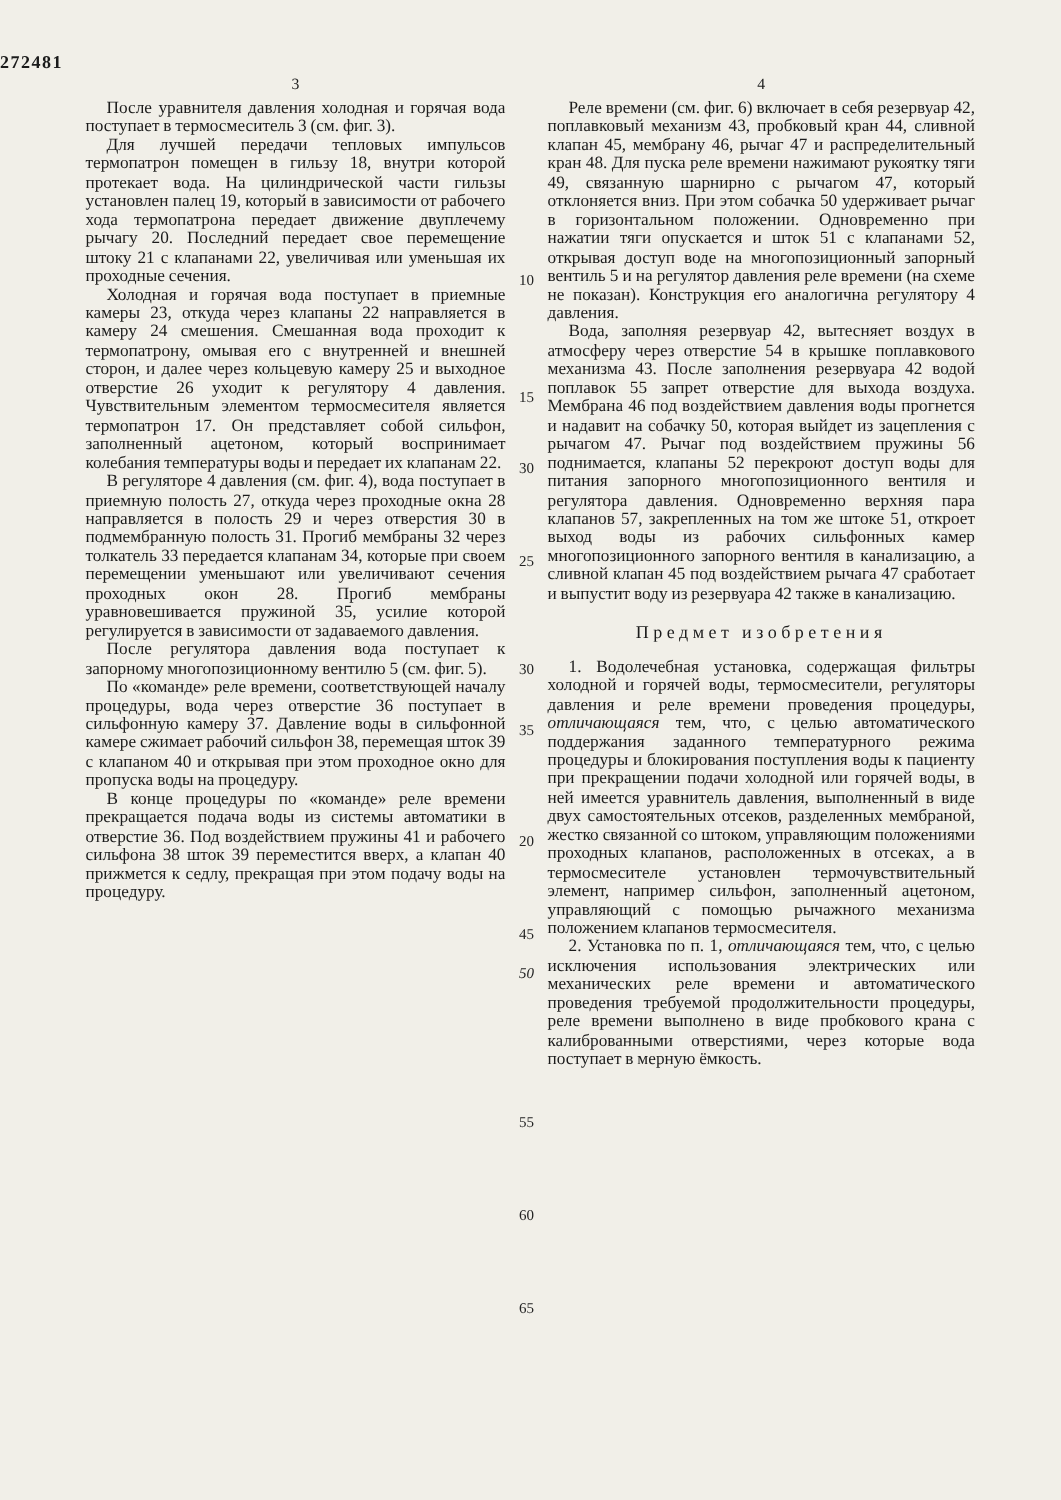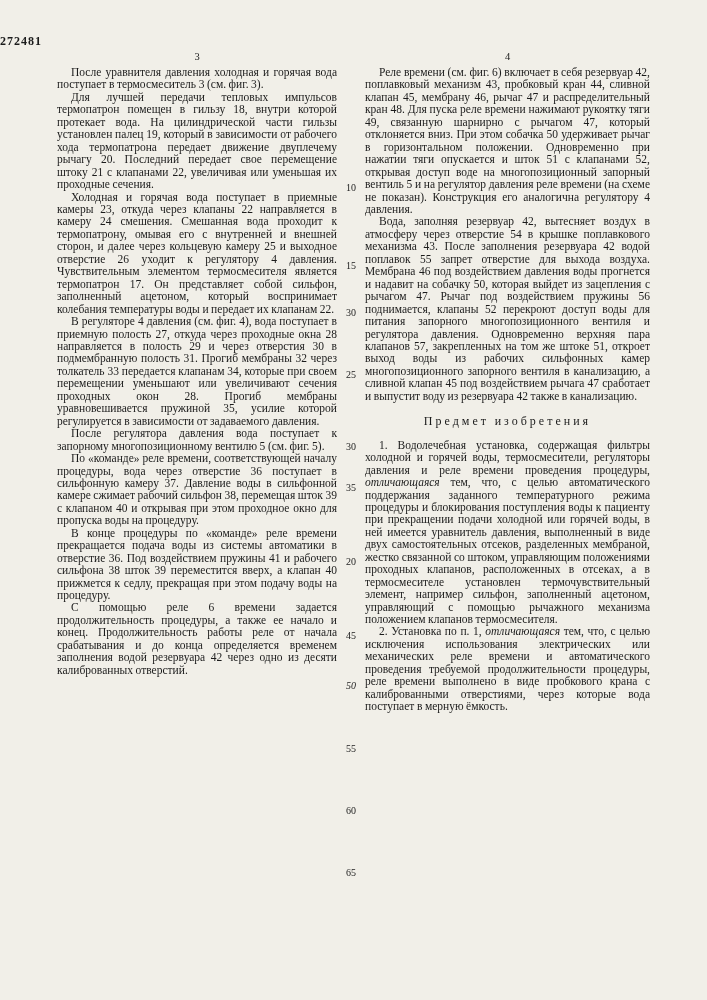--- a/index.html
+++ b/index.html
@@ -72,22 +72,22 @@
     font-size: 10px;
     color: #222;
   }
   .gutter .num:nth-child(1)  { top: 116px; }
   .gutter .num:nth-child(2)  { top: 194px; }
   .gutter .num:nth-child(3)  { top: 241px; }
   .gutter .num:nth-child(4)  { top: 303px; }
   .gutter .num:nth-child(5)  { top: 375px; }
   .gutter .num:nth-child(6)  { top: 416px; }
   .gutter .num:nth-child(7)  { top: 490px; }
-  .gutter .num:nth-child(8)  { top: 552px; margin-top: 12px; }
-  .gutter .num:nth-child(9)  { top: 614px; font-style: italic; }
+  .gutter .num:nth-child(8)  { top: 552px; }
+  .gutter .num:nth-child(9)  { top: 578px; font-style: italic; }
   .gutter .num:nth-child(10) { top: 677px; }
   .gutter .num:nth-child(11) { top: 739px; }
   .gutter .num:nth-child(12) { top: 801px; }
 
   .section-heading {
     text-align: center;
     text-indent: 0 !important;
     letter-spacing: 3px;
     margin: 13px 0 11px 0 !important;
     font-size: 12px;
@@ -108,21 +108,20 @@
   <div class="content">
 
     <div class="column left">
       <p>После уравнителя давления холодная и горячая вода поступает в термосмеситель 3 (см. фиг. 3).</p>
       <p>Для лучшей передачи тепловых импульсов термопатрон помещен в гильзу 18, внутри которой протекает вода. На цилиндрической части гильзы установлен палец 19, который в зависимости от рабочего хода термопатрона передает движение двуплечему рычагу 20. Последний передает свое перемещение штоку 21 с клапанами 22, увеличивая или уменьшая их проходные сечения.</p>
       <p>Холодная и горячая вода поступает в приемные камеры 23, откуда через клапаны 22 направляется в камеру 24 смешения. Смешанная вода проходит к термопатрону, омывая его с внутренней и внешней сторон, и далее через кольцевую камеру 25 и выходное отверстие 26 уходит к регулятору 4 давления. Чувствительным элементом термосмесителя является термопатрон 17. Он представляет собой сильфон, заполненный ацетоном, который воспринимает колебания температуры воды и передает их клапанам 22.</p>
       <p>В регуляторе 4 давления (см. фиг. 4), вода поступает в приемную полость 27, откуда через проходные окна 28 направляется в полость 29 и через отверстия 30 в подмембранную полость 31. Прогиб мембраны 32 через толкатель 33 передается клапанам 34, которые при своем перемещении уменьшают или увеличивают сечения проходных окон 28. Прогиб мембраны уравновешивается пружиной 35, усилие которой регулируется в зависимости от задаваемого давления.</p>
       <p>После регулятора давления вода поступает к запорному многопозиционному вентилю 5 (см. фиг. 5).</p>
       <p>По «команде» реле времени, соответствующей началу процедуры, вода через отверстие 36 поступает в сильфонную камеру 37. Давление воды в сильфонной камере сжимает рабочий сильфон 38, перемещая шток 39 с клапаном 40 и открывая при этом проходное окно для пропуска воды на процедуру.</p>
       <p>В конце процедуры по «команде» реле времени прекращается подача воды из системы автоматики в отверстие 36. Под воздействием пружины 41 и рабочего сильфона 38 шток 39 переместится вверх, а клапан 40 прижмется к седлу, прекращая при этом подачу воды на процедуру.</p>
-      <p>С помощью реле 6 времени задается продолжительность процедуры, а также ее начало и конец. Продолжительность работы реле от начала срабатывания и до конца определяется временем заполнения водой резервуара 42 через одно из десяти калиброванных отверстий.</p>
     </div>
 
     <div class="gutter">
       <span class="num">10</span>
       <span class="num">15</span>
       <span class="num">30</span>
       <span class="num">25</span>
       <span class="num">30</span>
       <span class="num">35</span>
       <span class="num">20</span>

